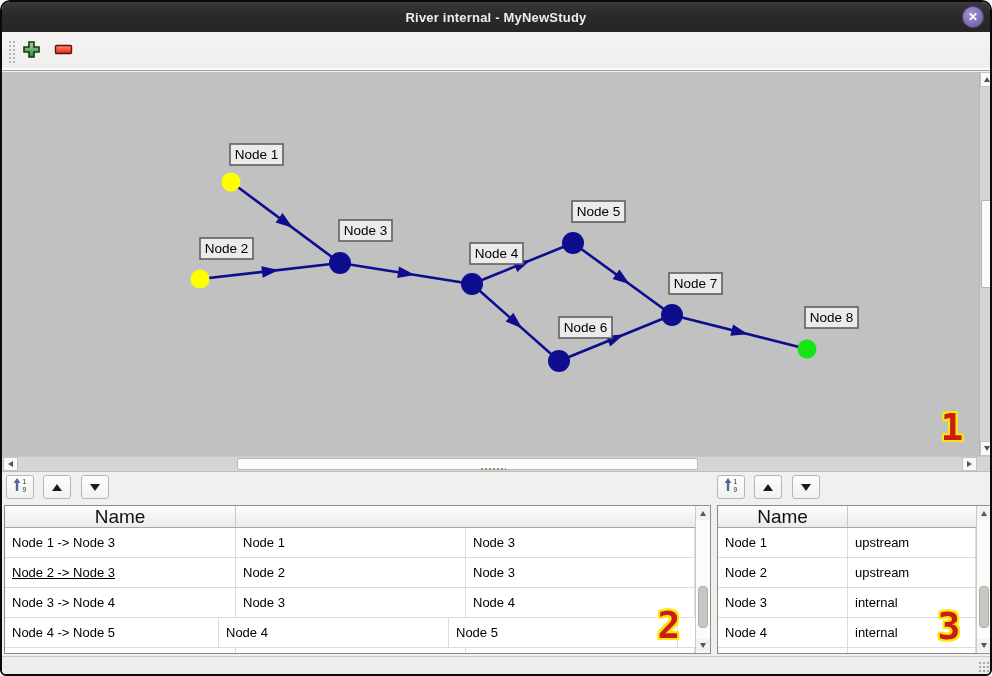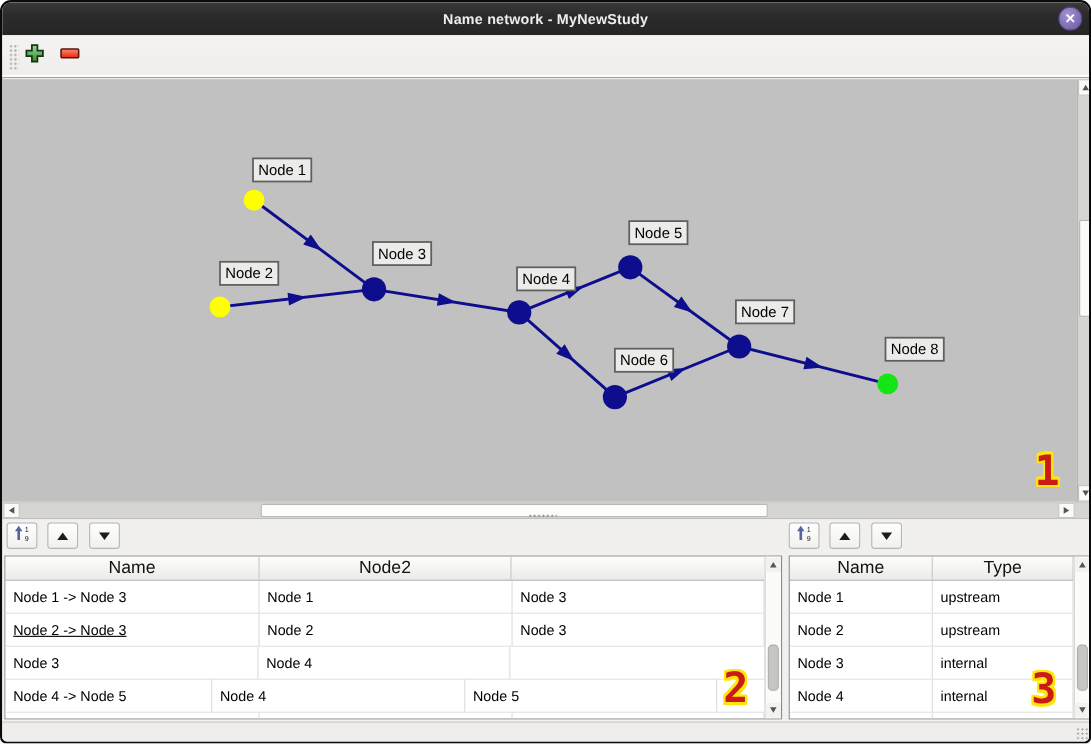--- a/index.html
+++ b/index.html
@@ -81,21 +81,21 @@
   .stri-left{border-top:3.5px solid transparent;border-bottom:3.5px solid transparent;border-right:5px solid #555552;}
   .stri-right{border-top:3.5px solid transparent;border-bottom:3.5px solid transparent;border-left:5px solid #555552;}
   
   .tframe{position:absolute;top:33px;background:#ffffff;border:1px solid #8c8c89;}
   .tframe.left{left:2px;width:707px;height:149px;}
   .tframe.right{left:715px;width:275px;height:149px;}
   .tbl{position:absolute;left:0;top:0;right:15px;bottom:0;overflow:hidden;}
   .thead{display:flex;height:22px;background:linear-gradient(#fdfdfc,#ebebe9);border-bottom:1px solid #a5a5a2;}
   .th{
     display:flex;align-items:center;justify-content:center;
-    font-size:16px;color:#111;border-right:1px solid #c7c7c4;height:100%;
+    font-size:19px;color:#111;border-right:1px solid #c7c7c4;height:100%;
   }
   .trow{display:flex;height:30px;border-bottom:1px solid #dcdcda;background:#fff;}
   .td{display:flex;align-items:center;padding-left:7px;font-size:13px;color:#000;border-right:1px solid #dcdcda;height:100%;overflow:hidden;white-space:nowrap;}
   
   .tsb{position:absolute;right:0;top:0;width:15px;bottom:0;background:#fbfbfa;border-left:1px solid #c9c9c6;}
   .tsb .tsb-btn{position:absolute;left:0;width:14px;height:13px;display:flex;align-items:center;justify-content:center;background:#f2f2f0;}
   .tsb .tsb-btn.t{top:1px;}
   .tsb .tsb-btn.b{bottom:1px;}
   .tsb-thumb{position:absolute;left:2px;width:10px;background:#c6c6c3;border:1px solid #adadaa;border-radius:4px;}
   
@@ -111,21 +111,21 @@
     font-family:"DejaVu Sans Mono",monospace;font-weight:bold;font-size:38px;line-height:1;
     z-index:20;pointer-events:none;
   }
 </style>
 </head>
 <body>
 
 <div class="window">
 
   <div class="titlebar">
-    <span class="title">Name network - MyNewStudy</span>
+    <span class="title">River internal - MyNewStudy</span>
     <div class="close-btn">
       <span>✕</span>
     </div>
   </div>
 
   <div class="toolbar">
     <div class="tb-handle"></div>
     <div class="tb-btn add">
       <span>
         <svg width="19" height="19" viewBox="0 0 19 19">
@@ -257,38 +257,38 @@
         </div>
       <div class="mbtn">
           <i class="tri tri-down"></i>
         </div>
     </div>
 
     <div class="tframe left">
       <div class="tbl" id="reaches-tbl">
           <div class="thead">
             <div class="th" style="width: 231px;">Name</div>
-            <div class="th" style="width: 229px;">Node2</div>
           </div>
           <div class="trow">
             <div class="td" style="width: 231px;">Node 1 -&gt; Node 3</div>
             <div class="td" style="width: 230px;">Node 1</div>
             <div class="td" style="width: 229px;">Node 3</div>
           </div>
           <div class="trow">
             <div class="td" style="width: 231px; text-decoration: underline;">Node 2 -&gt; Node 3</div>
             <div class="td" style="width: 230px;">Node 2</div>
             <div class="td" style="width: 229px;">Node 3</div>
           </div>
           <div class="trow">
+            <div class="td" style="width: 231px;">Node 3 -&gt; Node 4</div>
             <div class="td" style="width: 230px;">Node 3</div>
             <div class="td" style="width: 229px;">Node 4</div>
           </div>
           <div class="trow">
-            <div class="td" style="width: 188px;">Node 4 -&gt; Node 5</div>
+            <div class="td" style="width: 214px;">Node 4 -&gt; Node 5</div>
             <div class="td" style="width: 230px;">Node 4</div>
             <div class="td" style="width: 229px;">Node 5</div>
           </div>
           <div class="trow">
             <div class="td" style="width: 231px;"></div>
             <div class="td" style="width: 230px;"></div>
             <div class="td" style="width: 229px;"></div>
           </div>
         </div>
       <div class="tsb">
@@ -299,21 +299,20 @@
         <div class="tsb-btn b">
             <i class="stri stri-down"></i>
           </div>
       </div>
     </div>
 
     <div class="tframe right">
       <div class="tbl" id="nodes-tbl">
           <div class="thead">
             <div class="th" style="width: 130px;">Name</div>
-            <div class="th" style="width: 128px;">Type</div>
           </div>
           <div class="trow">
             <div class="td" style="width: 130px;">Node 1</div>
             <div class="td" style="width: 128px;">upstream</div>
           </div>
           <div class="trow">
             <div class="td" style="width: 130px;">Node 2</div>
             <div class="td" style="width: 128px;">upstream</div>
           </div>
           <div class="trow">

